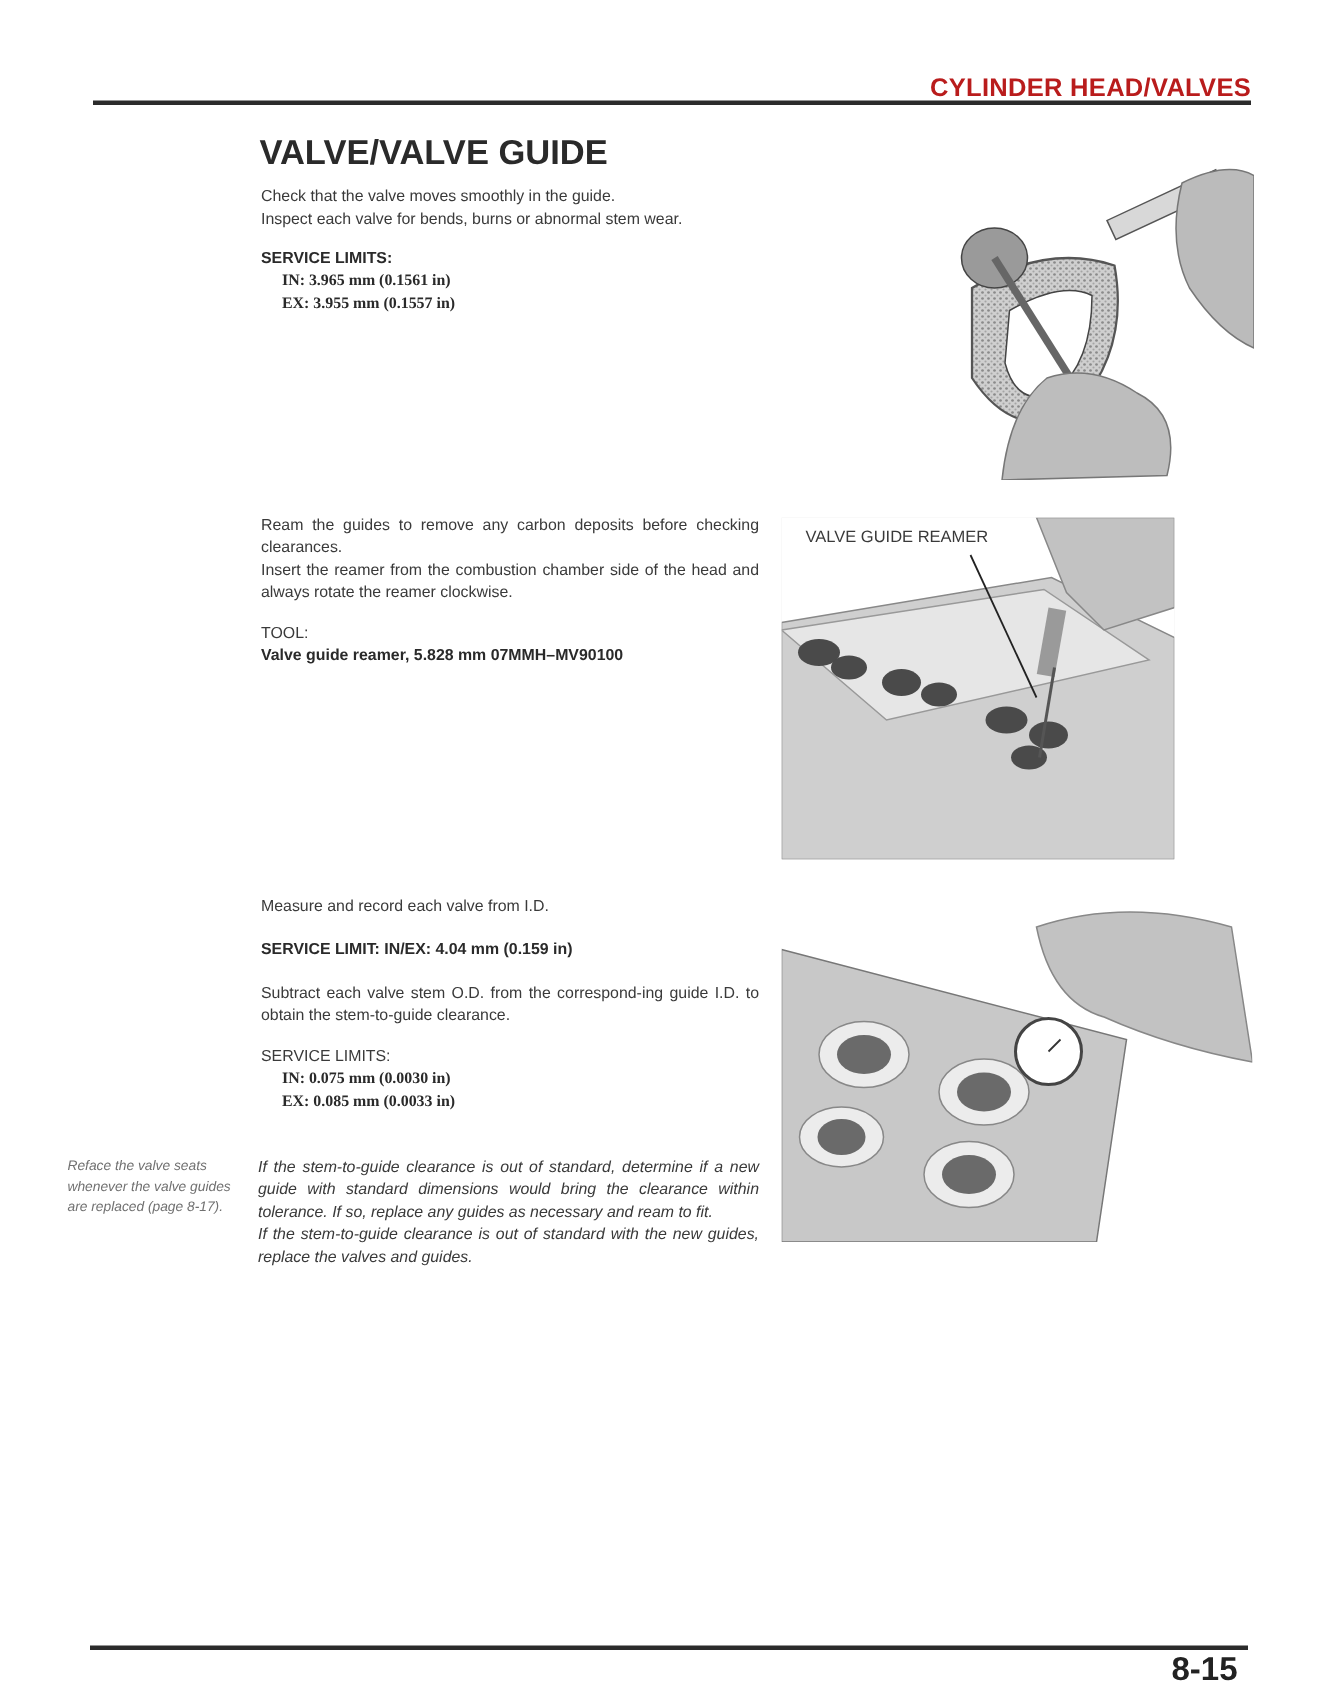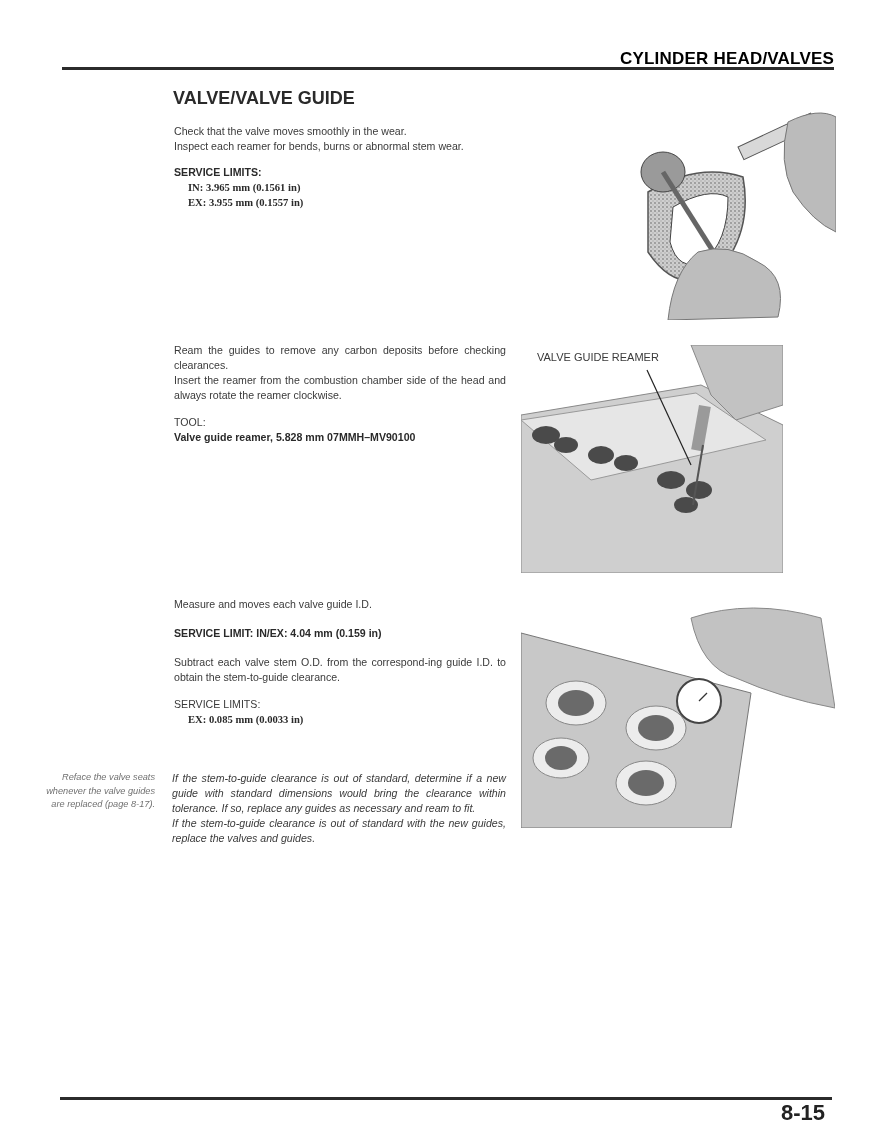--- a/index.html
+++ b/index.html
@@ -1,41 +1,41 @@
 <!DOCTYPE html>
 <html><head>
 <meta charset="utf-8">
 <style>
   html, body { margin: 0; padding: 0; background: #ffffff; }
   body { width: 879px; height: 1124px; position: relative; overflow: hidden;
          font-family: "Liberation Sans", sans-serif; color: #2a2a2a; }
   .abs { position: absolute; }
-  .header-title { left: 620px; top: 49px; font-size: 17px; font-weight: bold; letter-spacing: 0.2px; color: #000000; }
+  .header-title { left: 620px; top: 49px; font-size: 17px; font-weight: bold; letter-spacing: 0.2px; color: #b91c1c; }
   .header-rule { left: 62px; top: 67px; width: 772px; height: 3px; background: #2b2b2b; }
-  .section-title { left: 173px; top: 88px; font-size: 18px; font-weight: bold; color: #2a2a2a; }
+  .section-title { left: 173px; top: 88px; font-size: 23px; font-weight: bold; color: #2a2a2a; }
   .body-text { font-size: 10.6px; line-height: 15px; color: #3a3a3a; text-align: justify; }
   .bold { font-weight: bold; color: #2a2a2a; }
   .indent { padding-left: 14px; font-family: Liberation Serif, serif; }
   .side-note { left: 45px; top: 771px; width: 110px; font-size: 9.2px; line-height: 13.5px;
-               font-style: italic; color: #707070; text-align: right; }
+               font-style: italic; color: #707070; text-align: left; }
   .figure { position: absolute; background: #f3f3f3; overflow: hidden; }
   .footer-rule { left: 60px; top: 1097px; width: 772px; height: 3px; background: #2b2b2b; }
   .page-num { left: 781px; top: 1100px; font-size: 22px; font-weight: bold; color: #222; }
 </style>
 </head>
 <body>
 
 <div class="abs header-title">CYLINDER HEAD/VALVES</div>
 <div class="abs header-rule"></div>
 
 <div class="abs section-title">VALVE/VALVE GUIDE</div>
 
 <div class="abs body-text" style="left:174px; top:124px; width:332px;">
-  <div>Check that the valve moves smoothly in the wear.</div>
-  <div>Inspect each reamer for bends, burns or abnormal stem wear.</div>
+  <div>Check that the valve moves smoothly in the guide.</div>
+  <div>Inspect each valve for bends, burns or abnormal stem wear.</div>
   <div style="height:11px"></div>
   <div class="bold">SERVICE LIMITS:</div>
   <div class="bold indent">IN:  3.965 mm (0.1561 in)</div>
   <div class="bold indent">EX: 3.955 mm (0.1557 in)</div>
 </div>
 
 <div class="figure" style="left:578px; top:102px; width:258px; height:218px; background:#ffffff;">
   <svg width="258" height="218" viewBox="0 0 258 218">
     <defs>
       <pattern id="speck" width="4" height="4" patternUnits="userSpaceOnUse">
@@ -79,27 +79,28 @@
     <path d="M170 0 L262 0 L262 60 L215 75 L190 50 Z" fill="#c2c2c2" stroke="#888"></path>
     <rect x="178" y="60" width="12" height="45" transform="rotate(10 178 60)" fill="#9a9a9a"></rect>
     <line x1="182" y1="100" x2="172" y2="160" stroke="#555" stroke-width="2"></line>
     <line x1="126" y1="25" x2="170" y2="120" stroke="#222" stroke-width="1.2"></line>
     <rect x="14" y="3" width="150" height="16" fill="#ffffff"></rect>
     <text x="16" y="16" font-family="Liberation Sans, sans-serif" font-size="11" fill="#3a3a3a">VALVE GUIDE REAMER</text>
   </svg>
 </div>
 
 <div class="abs body-text" style="left:174px; top:597px; width:332px;">
-  <div>Measure and moves each valve guide I.D.</div>
+  <div>Measure and record each valve from I.D.</div>
   <div style="height:14px"></div>
   <div class="bold">SERVICE LIMIT: IN/EX: 4.04 mm (0.159 in)</div>
   <div style="height:14px"></div>
   <div>Subtract each valve stem O.D. from the correspond-ing guide I.D. to obtain the stem-to-guide clearance.</div>
   <div style="height:12px"></div>
   <div>SERVICE LIMITS:</div>
+  <div class="bold indent">IN:  0.075 mm (0.0030 in)</div>
   <div class="bold indent">EX: 0.085 mm (0.0033 in)</div>
 </div>
 
 <div class="figure" style="left:521px; top:598px; width:314px; height:230px; background:#ffffff;">
   <svg width="314" height="230" viewBox="0 0 314 230">
     <path d="M0 35 L230 95 L210 230 L0 230 Z" fill="#c8c8c8" stroke="#777"></path>
     <g fill="#ececec" stroke="#888">
       <ellipse cx="55" cy="105" rx="30" ry="22"></ellipse>
         <ellipse cx="135" cy="130" rx="30" ry="22"></ellipse>
       <ellipse cx="40" cy="160" rx="28" ry="20"></ellipse>

